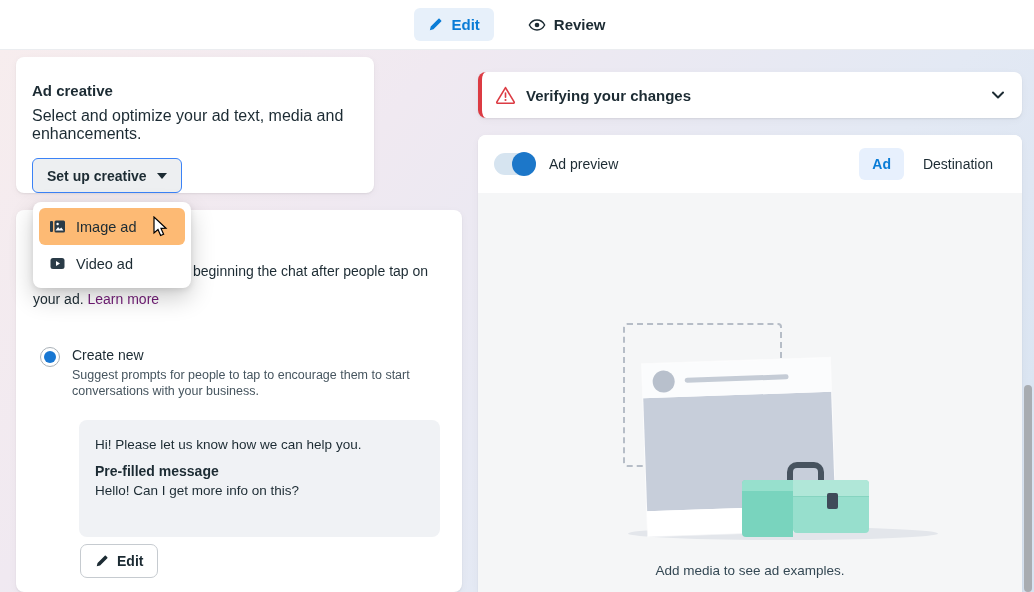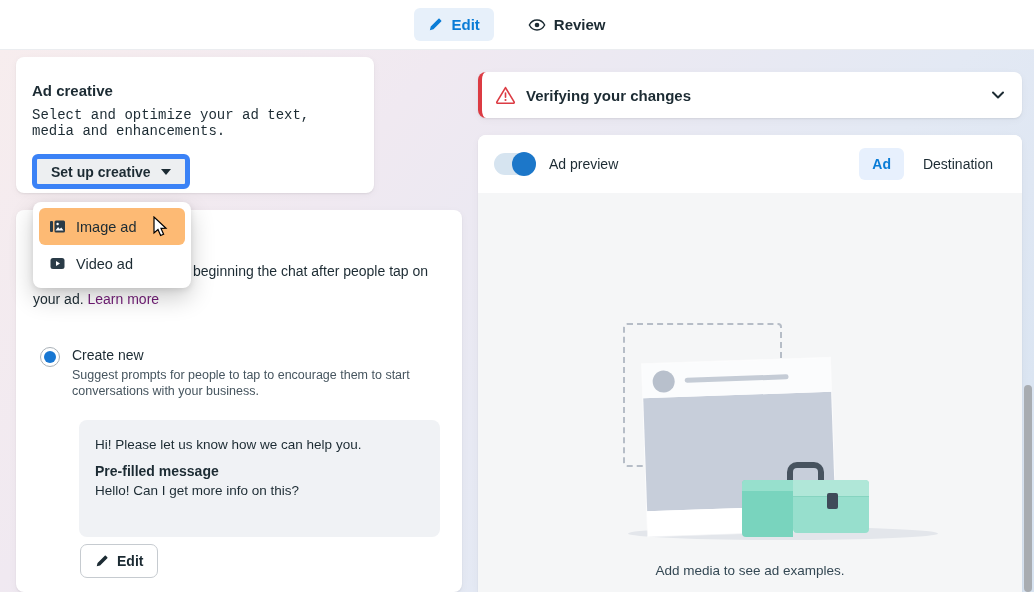--- a/index.html
+++ b/index.html
@@ -25,24 +25,24 @@
          padding:8px 14px; border-radius:6px; cursor:pointer; }
   .tab.active { background:#e7f0fa; color:#0a7cd6; }
   .tab.inactive { color:#1c2b33; font-weight:600; }
   
   .card {
     position:absolute; background:#fff; border-radius:8px;
     box-shadow:0 1px 2px rgba(0,0,0,0.07), 0 2px 8px rgba(0,0,0,0.04);
   }
   .card1 { left:16px; top:57px; width:358px; height:136px; padding:25px 16px; }
   .card1 h2 { font-size:15px; font-weight:700; }
-  .card1 .subtitle { font-size:14px; margin-top:8px; color:#1c2b33;font-family:Liberation Mono, monospace; }
+  .card1 .subtitle { font-size:16px; margin-top:8px; color:#1c2b33; }
   .setup-btn {
     margin-top:15px; display:inline-flex; align-items:center; gap:10px;
-    background:#edeff1; border:5px solid #3b82f6; border-radius:6px;
+    background:#edeff1; border:1px solid #3b82f6; border-radius:6px;
     height:35px; padding:0 14px; font-size:14px; font-weight:600; color:#1c2b33; cursor:pointer;
   }
   .caret-down { width:0; height:0; border-left:5px solid transparent;
     border-right:5px solid transparent; border-top:6px solid #1c2b33; }
   .card2 { left:16px; top:210px; width:446px; height:382px; }
   .intro-line1 { position:absolute; left:177px; top:53px; font-size:14px; white-space:nowrap; }
   .intro-line2 { position:absolute; left:17px;  top:81px; font-size:14px; white-space:nowrap; }
   .link { color:#701a75; cursor:pointer; }
   .radio-row { position:absolute; left:24px; top:137px; display:flex; gap:12px; }
   .radio-outer { width:20px; height:20px; border-radius:50%; border:1px solid #a9b1b8;

